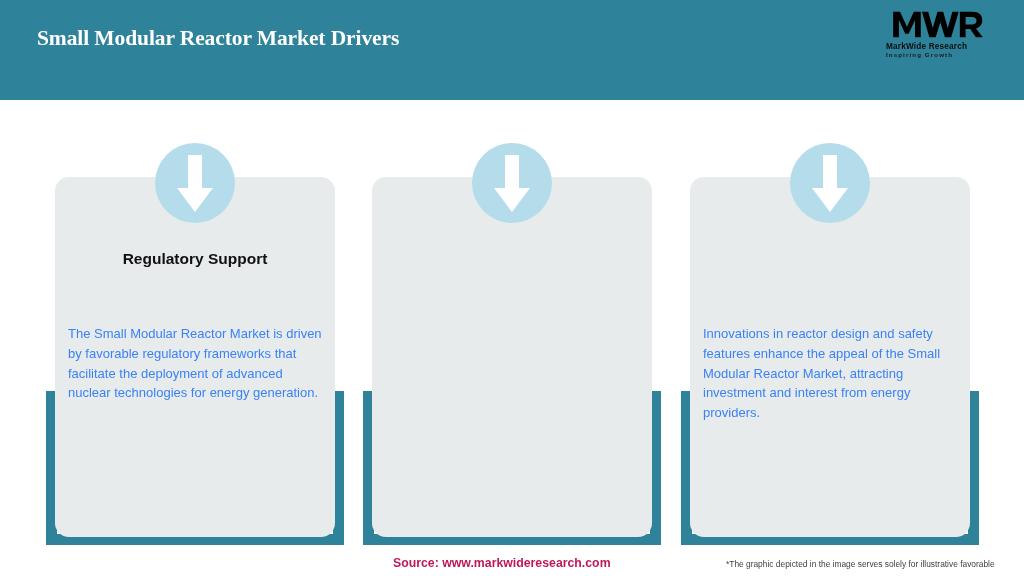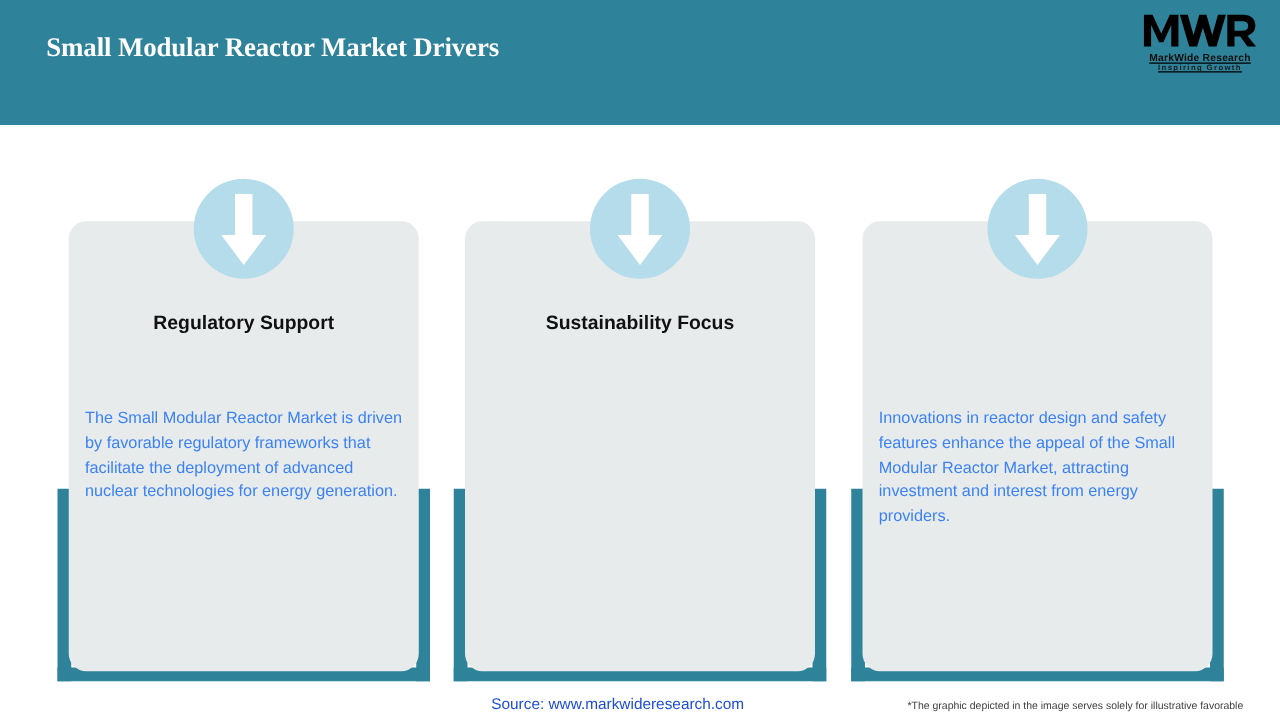--- a/index.html
+++ b/index.html
@@ -33,26 +33,24 @@
     font-weight: bold;
     color: #ffffff;
     letter-spacing: -0.1px;
     white-space: nowrap;
     font-family: Liberation Serif, serif;
   }
 
   
   .logo {
     position: absolute;
-    right: 12px;
+    right: 34px;
     top: 8px;
     width: 104px;
     height: 58px;
-    text-align: center;
-    text-decoration: underline;
   }
   .logo-mark {
     display: block;
     margin: 0 auto;
     width: 92px;
     height: 33px;
   }
   .logo-name {
     display: block;
     font-size: 8.2px;
@@ -154,22 +152,22 @@
     line-height: 1.52;
     text-align: left;
   }
 
   
   .footer-source {
     position: absolute;
     left: 393px;
     top: 556px;
     font-size: 12.3px;
-    font-weight: normal;
-    color: #1d4ed8;
+    font-weight: bold;
+    color: #be185d;
     white-space: nowrap;
   }
   .footer-note {
     position: absolute;
     left: 726px;
     top: 559px;
     font-size: 8.4px;
     color: #3f3f3f;
     white-space: nowrap;
   }
@@ -211,21 +209,20 @@
   </div>
 
   <div class="card-wrap c1">
     <div class="frame"></div>
     <div class="card"></div>
     <div class="icon-circle">
       <svg viewBox="0 0 36 57">
         <path d="M11 0 H25 V33 H36 L18 57 L0 33 H11 Z" fill="#ffffff"></path>
       </svg>
     </div>
-    <div class="card-title">Sustainability Focus</div>
   </div>
 
   <div class="card-wrap c2">
     <div class="frame"></div>
     <div class="card"></div>
     <div class="icon-circle">
       <svg viewBox="0 0 36 57">
         <path d="M11 0 H25 V33 H36 L18 57 L0 33 H11 Z" fill="#ffffff"></path>
       </svg>
     </div>

